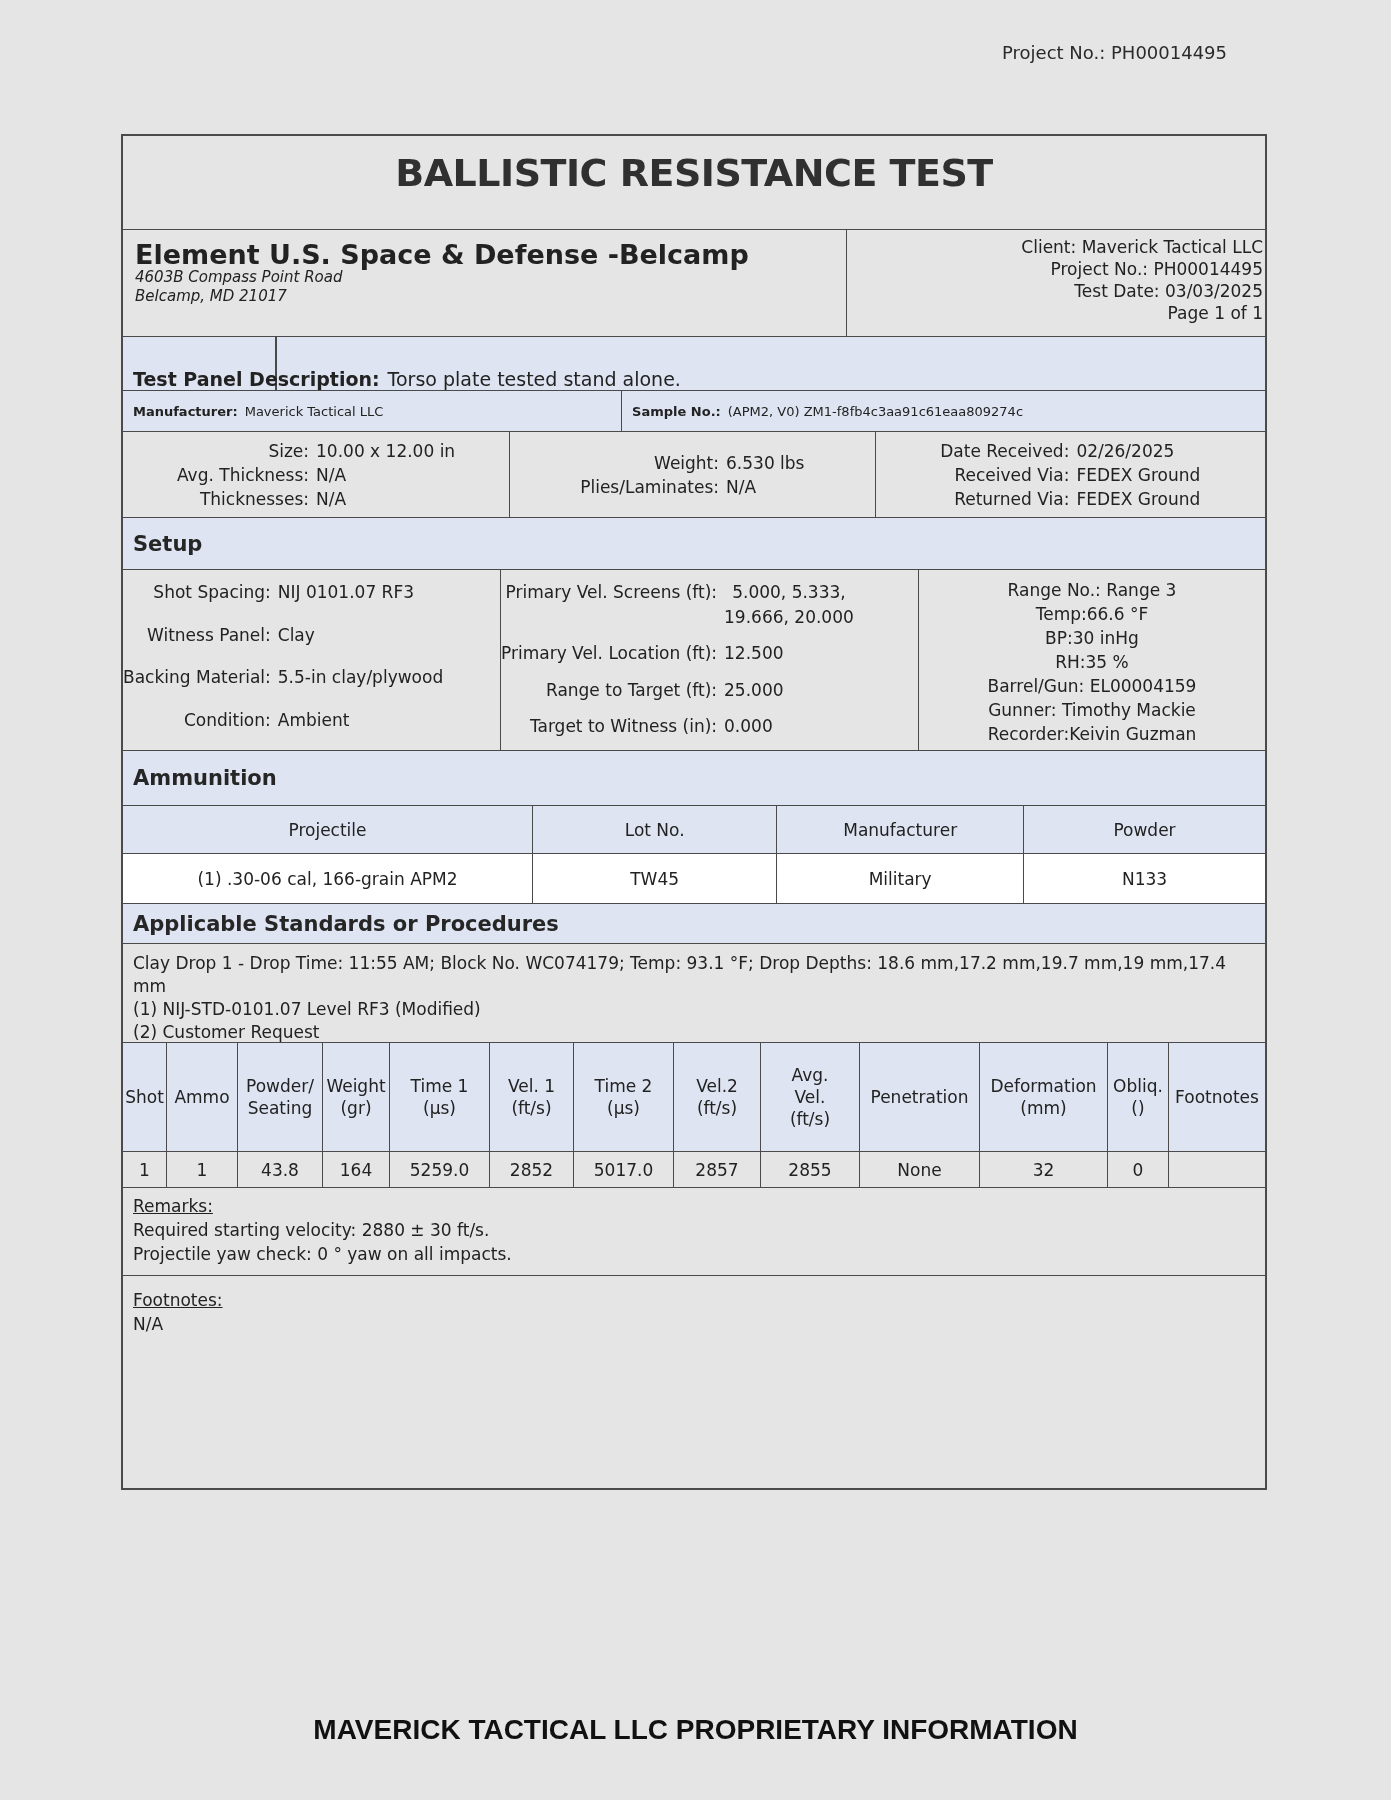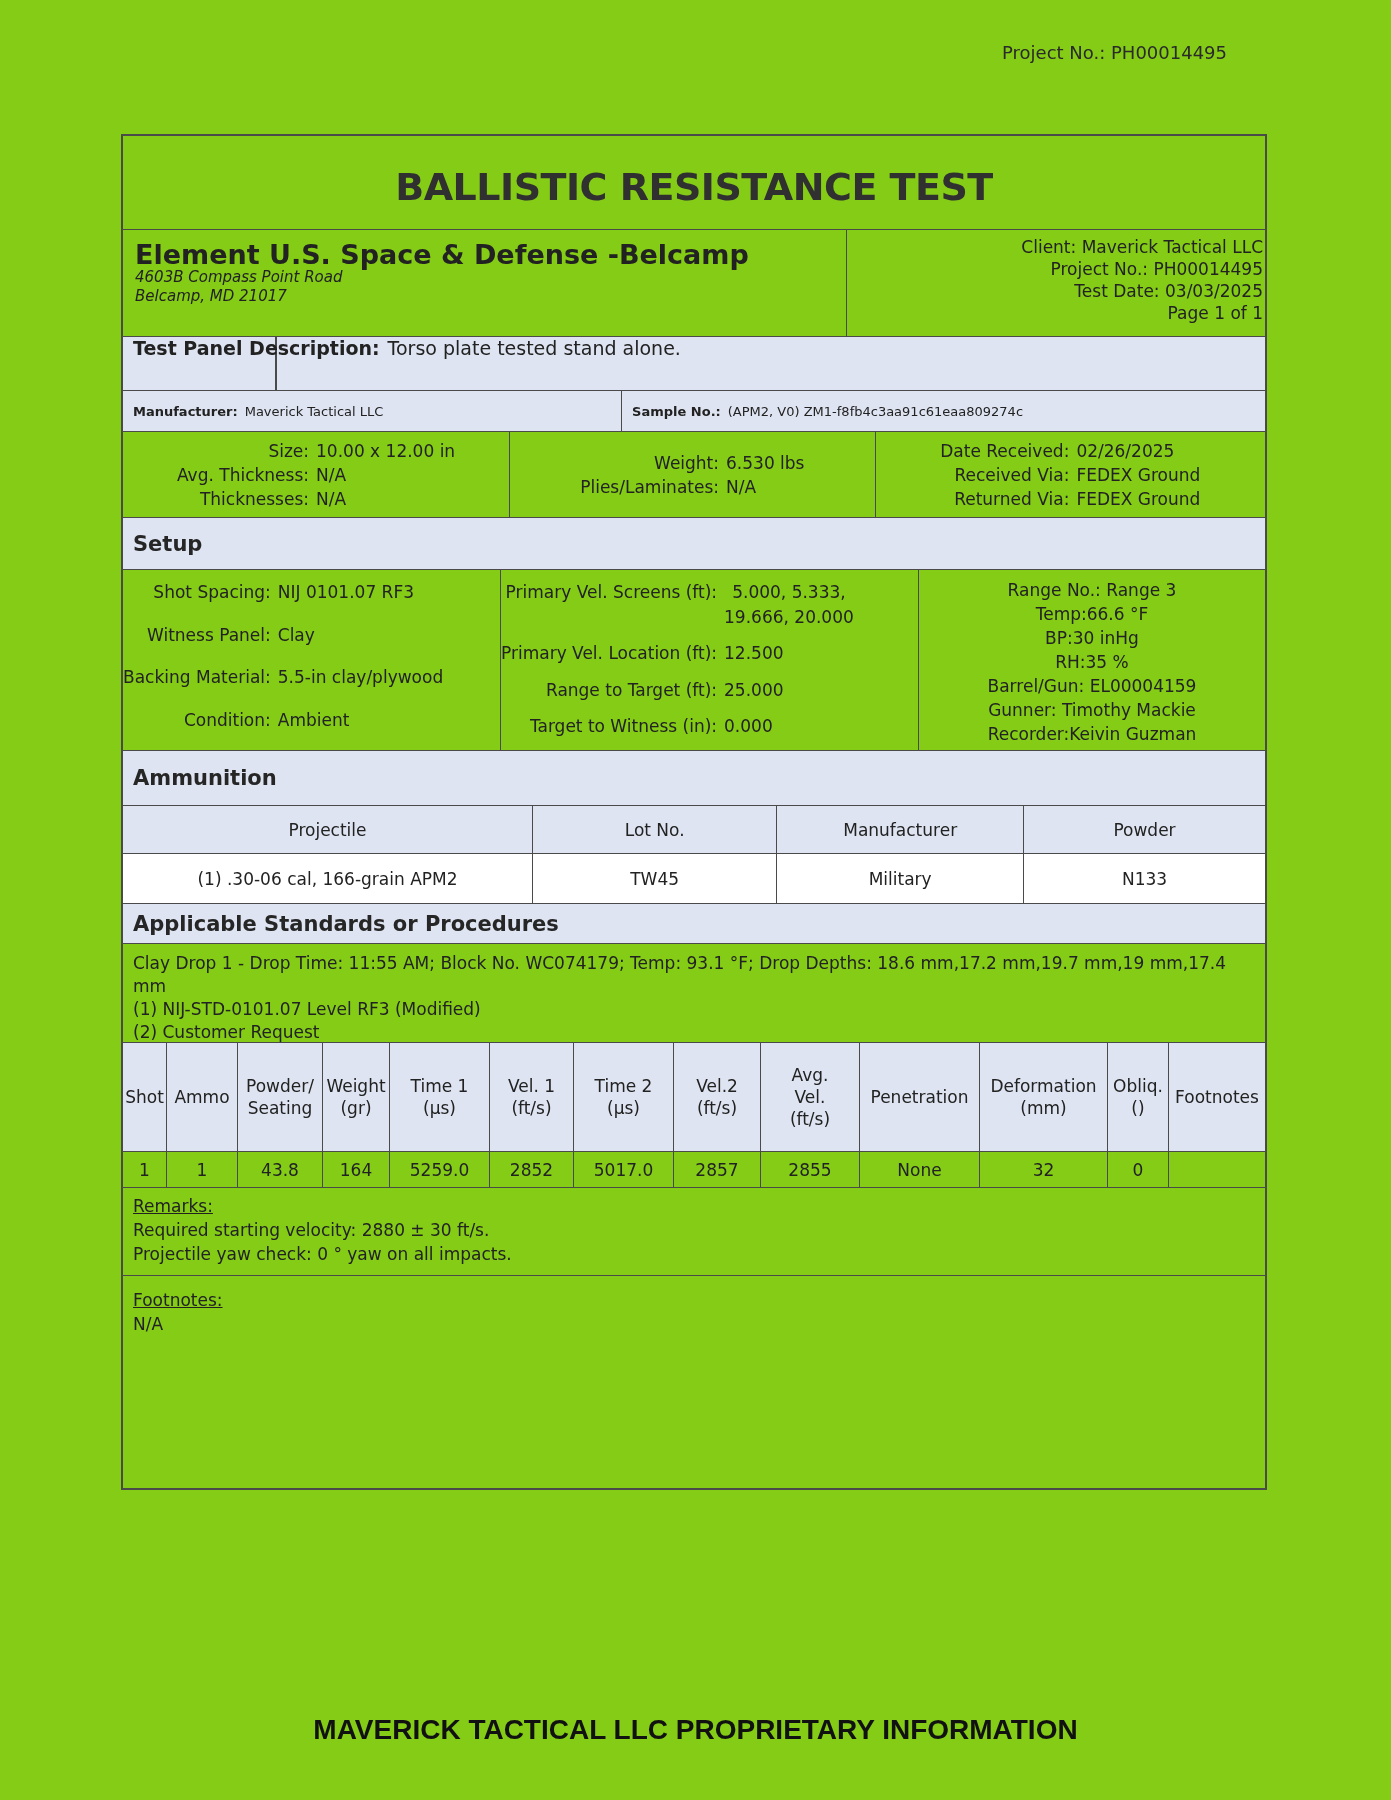--- a/index.html
+++ b/index.html
@@ -1,42 +1,42 @@
 <!DOCTYPE html>
 <html><head>
 <meta charset="utf-8">
 <style>
   html,body { margin:0; padding:0; background:#ffffff; }
   .page {
-    position:relative; width:1391px; height:1800px; background:#84cc16;
+    position:relative; width:1391px; height:1800px; background:#e5e5e5;
     font-family:"DejaVu Sans", sans-serif; color:#222; overflow:hidden;
   }
   .proj-header {
     position:absolute; top:42px; left:903px; width:324px;
     text-align:right; font-size:18px; color:#2a2a2a;
   }
   .doc {
     position:absolute; left:121px; top:134px; width:1146px; height:1356px;
     border:2px solid #4a4a4a; box-sizing:border-box;
     display:flex; flex-direction:column;
   }
   .doc * { box-sizing:border-box; }
   .row { border-bottom:1.5px solid #4a4a4a; flex:none; }
   .blue { background:#dee4f1; }
 
-  .title-row { height:94px; display:flex; align-items:flex-end; justify-content:center; padding-bottom:20px; }
+  .title-row { height:94px; display:flex; align-items:center; justify-content:center; padding-bottom:20px; }
   .title { font-size:38px; font-weight:bold; color:#303030; letter-spacing:-0.5px; white-space:nowrap; }
 
   .head-row { height:107px; display:flex; }
   .head-left { width:63.4%; border-right:1.5px solid #4a4a4a; padding:12px 12px 0 12px; }
   .lab-name { font-size:27px; font-weight:bold; line-height:26px; }
   .lab-addr { font-size:15px; font-style:italic; line-height:19px; }
   .head-right { flex:1; text-align:right; padding:6px 2px 0 0; font-size:17px; line-height:22px; }
 
-  .desc-row { height:54px; position:relative; display:flex; align-items:flex-start; padding-left:10px; font-size:19px; }
+  .desc-row { height:54px; position:relative; display:flex; align-items:flex-end; padding-left:10px; font-size:19px; }
   .desc-divider { position:absolute; left:152px; top:0; bottom:0; width:1.5px; background:#4a4a4a; }
   .desc-row .lbl { font-weight:bold; position:relative; z-index:1; }
   .desc-row .val { margin-left:8px; position:relative; z-index:1; }
 
   .mfr-row { height:41px; display:flex; font-size:13px; }
   .mfr-cell { width:43.7%; border-right:1.5px solid #4a4a4a; display:flex; align-items:center; padding-left:10px; }
   .sample-cell { flex:1; display:flex; align-items:center; padding-left:10px; }
   .b { font-weight:bold; margin-right:7px; }
 
   .details-row { height:86px; display:flex; font-size:17px; }

